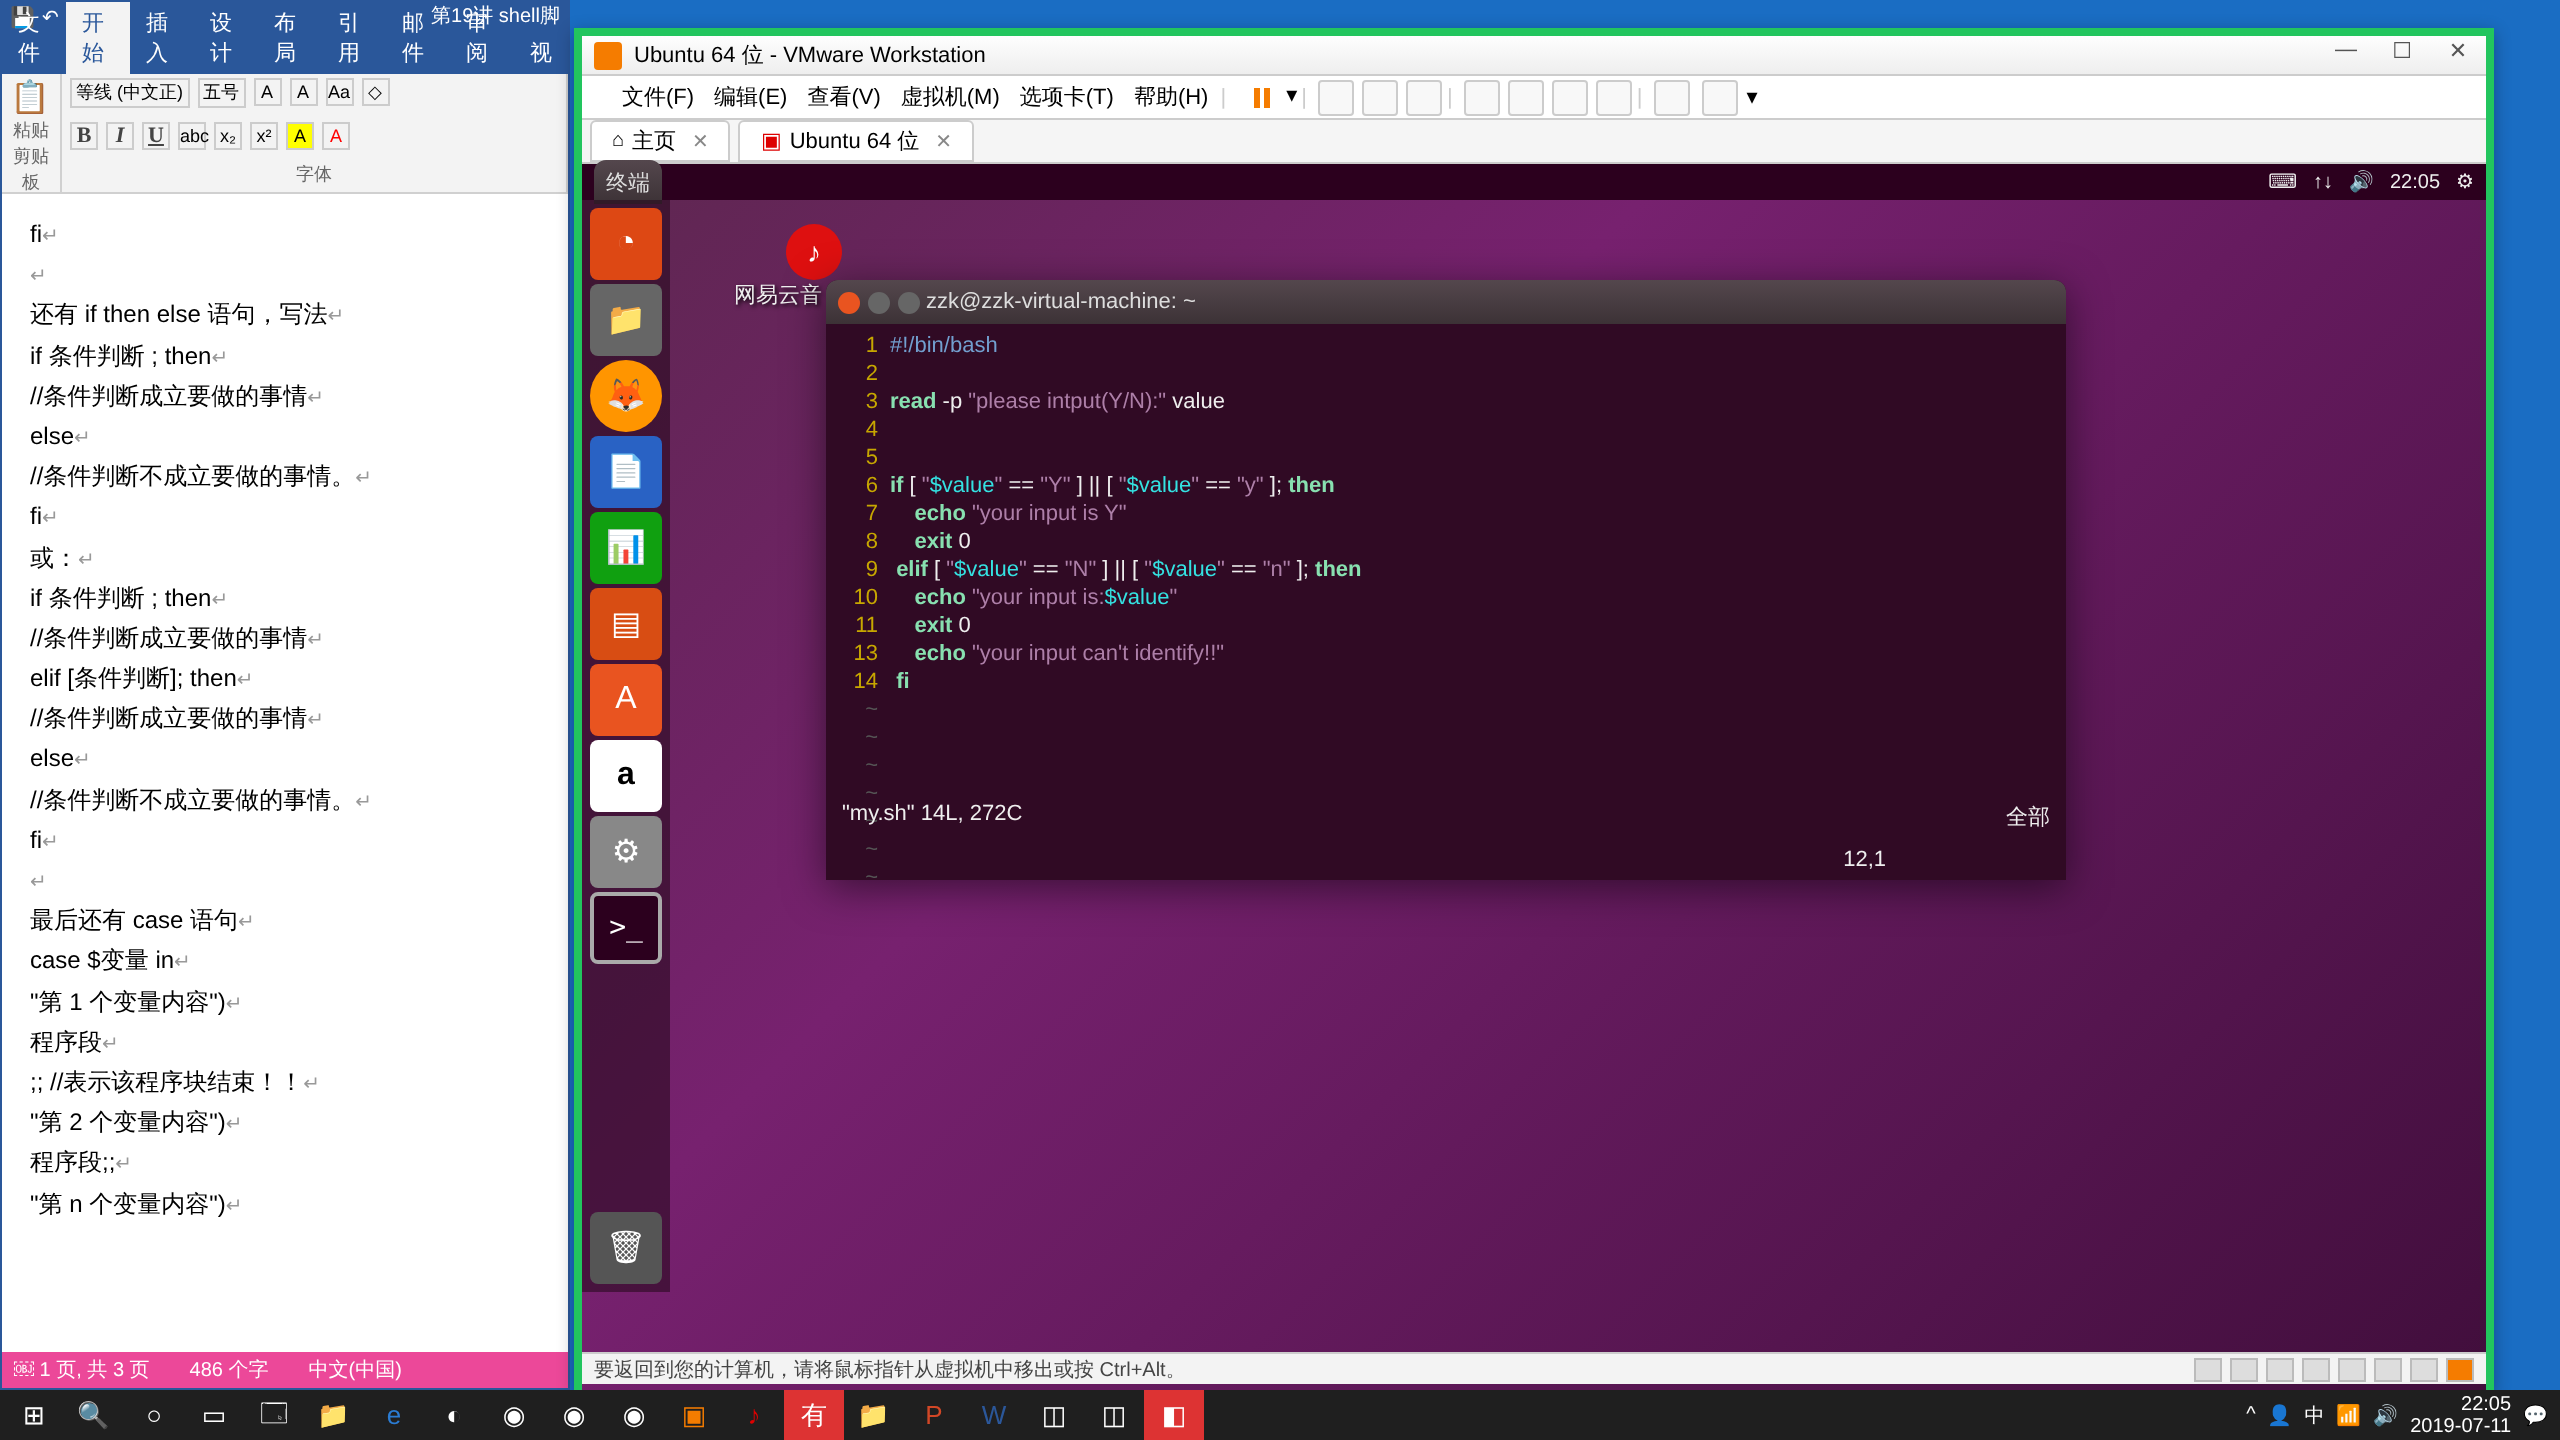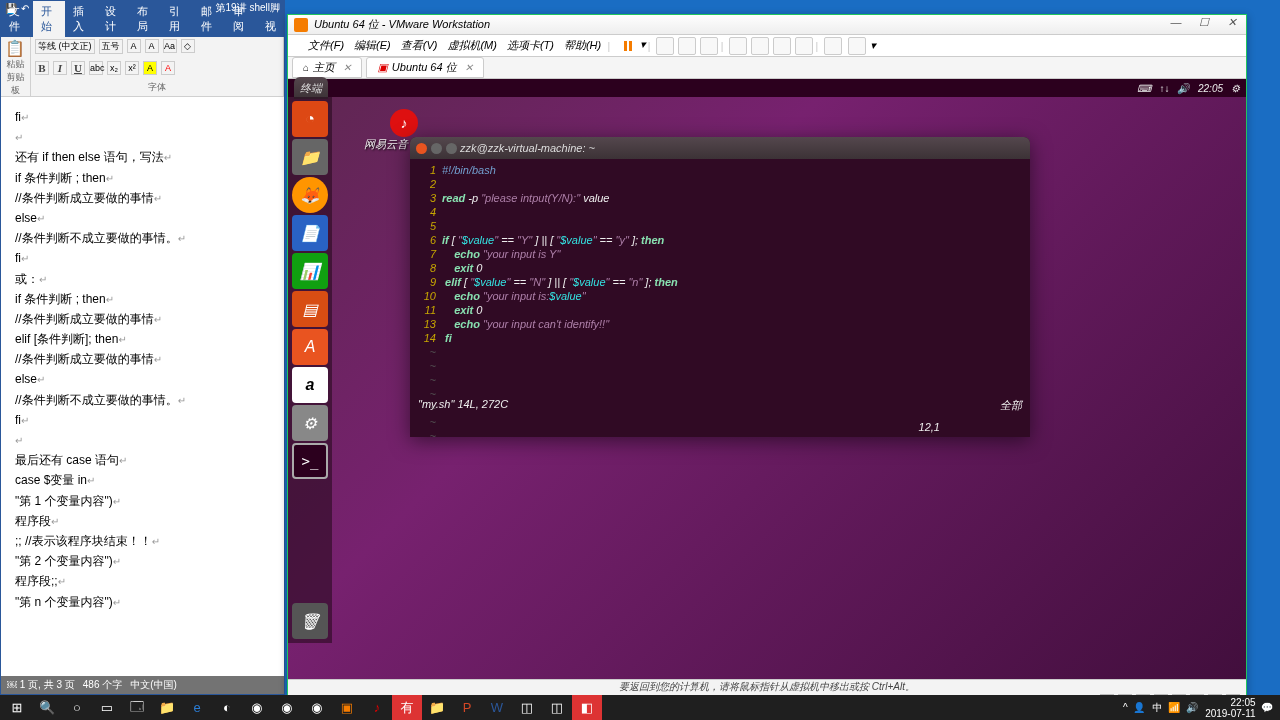--- a/index.html
+++ b/index.html
@@ -13,24 +13,24 @@
 .word-tabs .tab { padding:3px 8px; cursor:pointer; }
 .word-tabs .tab.active { color:#2a579a; background:#f3f3f3; }
 .word-ribbon { height:60px; background:#f3f3f3; border-bottom:1px solid #d0d0d0; display:flex; font-size:10px; }
 .rib-group { border-right:1px solid #d0d0d0; padding:2px 4px; display:flex; flex-direction:column; justify-content:space-between; }
 .rib-btns { display:flex; gap:4px; flex-wrap:wrap; }
 .rib-ico { width:14px; height:14px; border:1px solid #ccc; display:inline-block; font-size:9px; text-align:center; line-height:12px; }
 .rib-label { font-size:9px; text-align:center; color:#666; }
 .word-doc { padding:10px 14px; font-size:12px; line-height:1.6; color:#000; height:530px; overflow:hidden; }
 .word-doc p { margin:1px 0; }
 .para-mark { color:#999; font-size:10px; }
-.word-status { position:absolute; bottom:0; left:0; right:0; height:18px; background:#737373; color:#fff; font-size:10px; padding:2px 6px; display:flex; gap:8px; }
-
-
-.vm-win { position:absolute; left:287px; top:14px; width:960px; height:682px; background:#fff; border:1px solid #22c55e; box-shadow:0 2px 8px rgba(0,0,0,.3);font-style:italic; }
+.word-status { position:absolute; bottom:0; left:0; right:0; height:18px; background:#ec4899; color:#fff; font-size:10px; padding:2px 6px; display:flex; gap:20px; }
+
+
+.vm-win { position:absolute; left:287px; top:14px; width:960px; height:682px; background:#fff; border:4px solid #22c55e; box-shadow:0 2px 8px rgba(0,0,0,.3); }
 .vm-title { height:20px; background:linear-gradient(#fefefe,#eee); display:flex; align-items:center; font-size:11px; border-bottom:1px solid #ccc; }
 .vm-title .ico { width:14px; height:14px; background:#f57c00; margin:0 6px; border-radius:2px; }
 .vm-winbtns { margin-left:auto; display:flex; }
 .vm-winbtns span { width:28px; height:18px; text-align:center; font-size:11px; cursor:pointer; color:#555; }
 .vm-menu { height:22px; display:flex; align-items:center; font-size:11px; border-bottom:1px solid #ccc; gap:2px; padding:0 16px; }
 .vm-menu .m { padding:0 4px; cursor:pointer; }
 .vm-tool { display:flex; align-items:center; gap:4px; margin-left:4px; }
 .vm-tool .t { width:18px; height:18px; border:1px solid #ccc; background:#f8f8f8; border-radius:2px; }
 .vm-pause { display:flex; gap:4px; margin-left:8px; }
 .vm-pause .pp { width:16px; height:16px; display:flex; gap:2px; align-items:center; justify-content:center; }
@@ -76,21 +76,21 @@
 .kw { color:#88e0b0; font-weight:bold; }
 .str { color:#ad7fa8; }
 .var { color:#34e2e2;text-align:center; }
 .cmt { color:#729fcf; }
 .cursor-block { background:#aaa; color:#300a24; }
 .tilde { color:#555; }
 .term-status { position:absolute; bottom:4px; left:8px; right:8px; color:#eee; font-size:11px; font-family:monospace; display:flex; }
 .term-status .mid { margin-left:auto; margin-right:60px;margin-top:23px; }
 .term-status .right { }
 
-.vm-footer { position:absolute; bottom:0; left:0; right:0; height:16px; background:#f3f3f3; border-top:1px solid #ccc; font-size:10px; display:flex; align-items:center; padding:0 6px; color:#444;flex-direction:column; }
+.vm-footer { position:absolute; bottom:0; left:0; right:0; height:16px; background:#f3f3f3; border-top:1px solid #ccc; font-size:10px; display:flex; align-items:center; padding:0 6px; color:#444; }
 .vm-footer .icons { margin-left:auto; display:flex; gap:4px; }
 .vm-footer .icons span { width:14px; height:12px; background:#ddd; border:1px solid #bbb; }
 
 
 .taskbar { position:absolute; left:0; bottom:0; width:1280px; height:25px; background:#1f1f1f; display:flex; align-items:center; padding:0 2px; }
 .taskbar .tb { width:30px; height:25px; display:flex; align-items:center; justify-content:center; color:#fff; font-size:13px; }
 .taskbar .tray { margin-left:auto; display:flex; align-items:center; color:#fff; font-size:10px; gap:6px; padding-right:4px; }
 .taskbar .clock { text-align:right; line-height:11px; }
 
 

